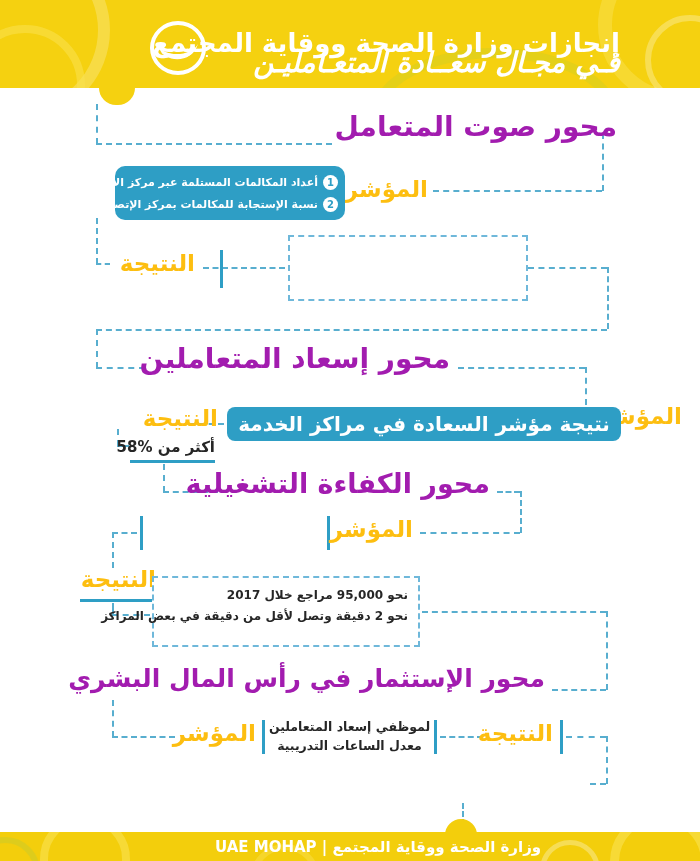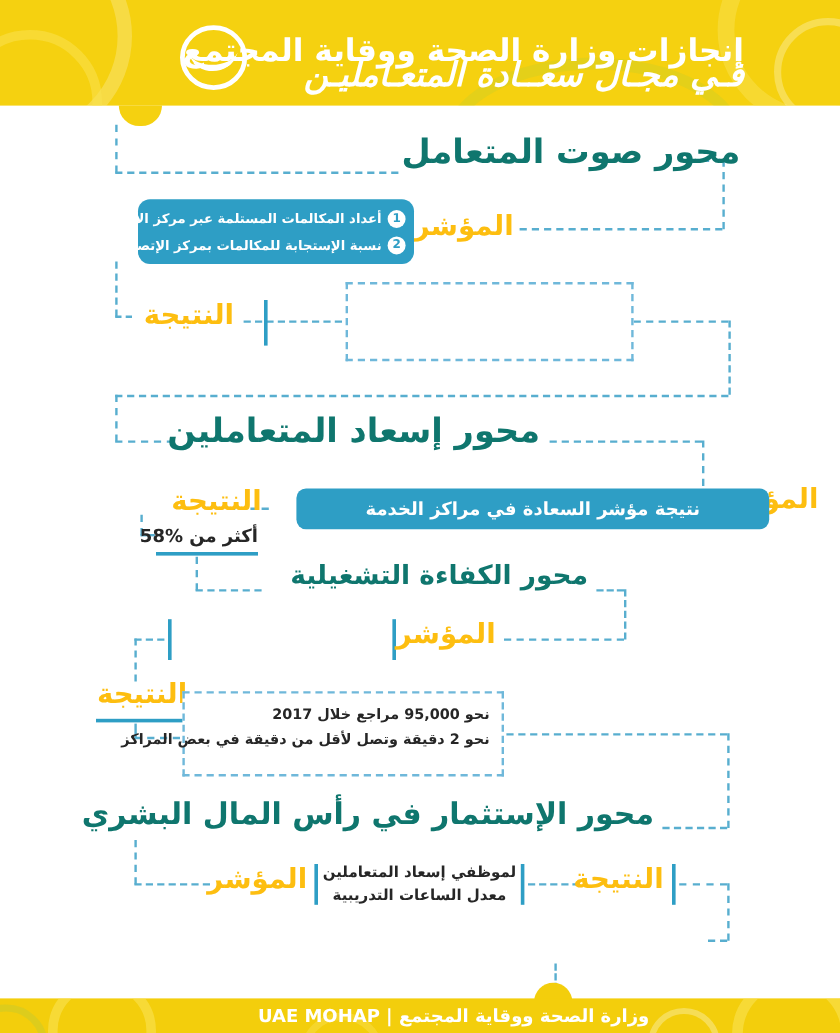--- a/index.html
+++ b/index.html
@@ -17,21 +17,21 @@
 
   .htitle{position:absolute;color:#fff;font-weight:bold;text-align:right;direction:rtl;white-space:nowrap;}
 
   
   .dh{position:absolute;border-top:2px dashed #58AECF;height:0;}
   .dv{position:absolute;border-left:2px dashed #58AECF;width:0;}
   .bar{position:absolute;width:3px;background:#2E9EC5;}
   .uline{position:absolute;height:3px;background:#2E9EC5;}
 
   
-  .axis{position:absolute;color:#0f766e;font-weight:bold;direction:rtl;white-space:nowrap;}
+  .axis{position:absolute;color:#a21caf;font-weight:bold;direction:rtl;white-space:nowrap;}
   .lbl{position:absolute;color:#FDBE10;font-weight:bold;font-size:23px;direction:rtl;white-space:nowrap;}
   .dark{color:#262626;}
 
   .bluebox{position:absolute;background:#2E9EC5;color:#fff;font-weight:bold;direction:rtl;}
   .dashbox{position:absolute;border:2px dashed #6FB8DA;background:#fff;direction:rtl;text-align:right;color:#262626;font-weight:bold;}
 
   .indrow{display:flex;align-items:center;gap:5px;direction:rtl;white-space:nowrap;}
   .numcirc{flex:0 0 auto;width:15px;height:15px;background:#fff;color:#2E9EC5;border-radius:50%;
            display:flex;align-items:center;justify-content:center;font-size:10px;font-weight:bold;}
   .hl{background:#FDC411;border-radius:50%;padding:4px 6px;font-size:14px;color:#262626;}
@@ -122,25 +122,25 @@
     </div>
   </div>
 
   <div class="lbl" style="right:505px;top:250px;">النتيجة</div>
 
   <div class="dashbox" style="left:288px;top:235px;width:240px;height:66px;padding:7px 10px 0 4px;font-size:12px;">
   </div>
 
   <div class="axis" style="right:250px;top:342px;font-size:28px;">محور إسعاد المتعاملين</div>
   <div class="lbl" style="right:18px;top:403px;">المؤشر</div>
-  <div class="bluebox" style="left:227px;top:407px;width:394px;height:34px;border-radius:8px;font-size:15px;display:flex;align-items:center;justify-content:center;white-space:nowrap;margin-left:20px;">نتيجة مؤشر السعادة في مراكز الخدمة</div>
+  <div class="bluebox" style="left:227px;top:407px;width:394px;height:34px;border-radius:8px;font-size:20px;display:flex;align-items:center;justify-content:center;white-space:nowrap;">نتيجة مؤشر السعادة في مراكز الخدمة</div>
   <div class="lbl" style="right:482px;top:405px;">النتيجة</div>
   <div class="dark" style="position:absolute;right:485px;top:438px;font-size:15px;font-weight:bold;direction:rtl;white-space:nowrap;">أكثر من %58</div>
 
-  <div class="axis" style="right:210px;top:468px;font-size:22px;text-align:right;">محور الكفاءة التشغيلية</div>
+  <div class="axis" style="right:210px;top:468px;font-size:27px;text-align:right;">محور الكفاءة التشغيلية</div>
   <div class="lbl" style="right:287px;top:516px;">المؤشر</div>
   <div class="lbl" style="right:544px;top:566px;">النتيجة</div>
 
   <div class="dashbox" style="left:152px;top:576px;width:268px;height:71px;padding:10px 10px 0 4px;font-size:12px;">
     <div style="white-space:nowrap;">نحو 95,000 مراجع خلال 2017</div>
     <div style="margin-top:7px;white-space:nowrap;text-align:center;">نحو 2 دقيقة وتصل لأقل من دقيقة في بعض المراكز</div>
   </div>
 
   <div class="axis" style="right:155px;top:664px;font-size:25px;">محور الإستثمار في رأس المال البشري</div>
   <div class="lbl" style="right:444px;top:720px;">المؤشر</div>

